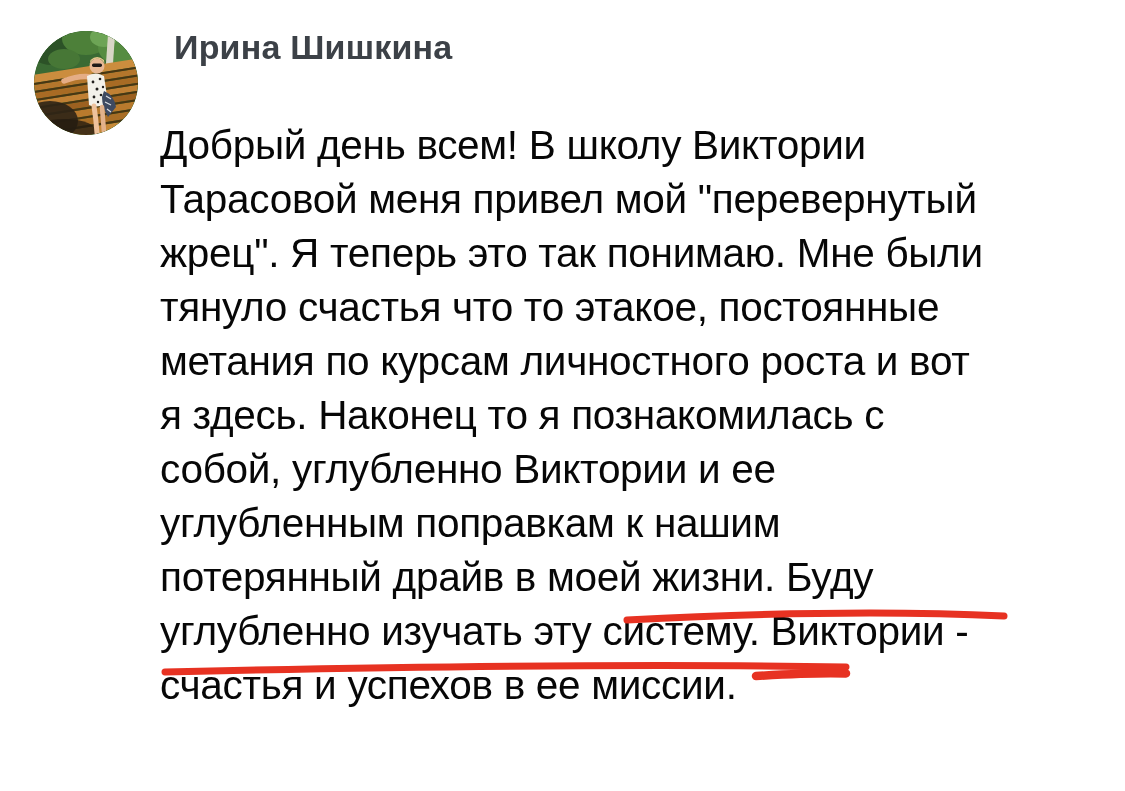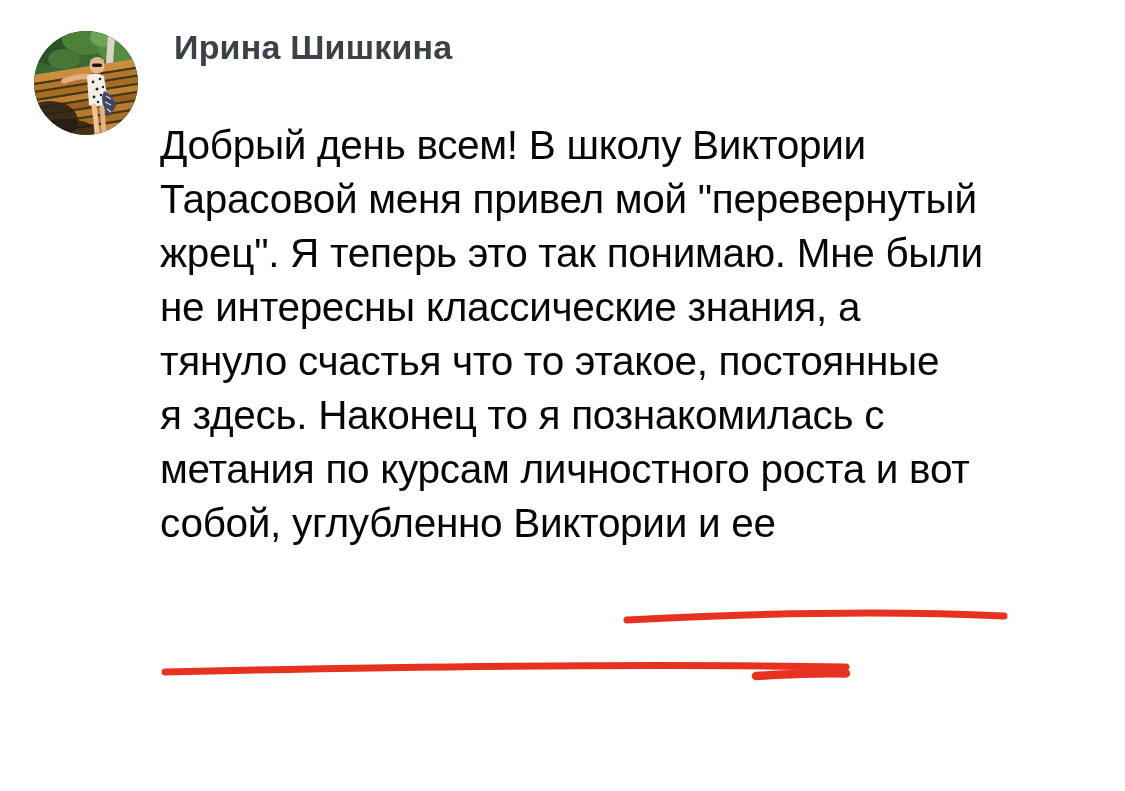--- a/index.html
+++ b/index.html
@@ -107,25 +107,28 @@
       </g>
     </svg>
   </div>
 
   <div class="author">Ирина Шишкина</div>
 
   <div class="text-block">
     <div class="text-line">Добрый день всем! В школу Виктории</div>
     <div class="text-line">Тарасовой меня привел мой "перевернутый</div>
     <div class="text-line">жрец". Я теперь это так понимаю. Мне были</div>
-    <div class="text-line">не интересны классические знания, а</div>
     <div class="text-line">тянуло счастья что то этакое, постоянные</div>
+    <div class="text-line">метания по курсам личностного роста и вот</div>
     <div class="text-line">я здесь. Наконец то я познакомилась с</div>
-    <div class="text-line">метания по курсам личностного роста и вот</div>
     <div class="text-line">собой, углубленно Виктории и ее</div>
+    <div class="text-line">углубленным поправкам к нашим</div>
+    <div class="text-line">потерянный драйв в моей жизни. Буду</div>
+    <div class="text-line">углубленно изучать эту систему. Виктории -</div>
+    <div class="text-line">счастья и успехов в ее миссии.</div>
   </div>
 
   <svg class="underline-overlay" viewBox="0 0 1125 791">
     <path d="M 627 620 C 760 613 900 611 1004 616" stroke-width="7"></path>
     <path d="M 165 672 C 340 668 620 663 846 667" stroke-width="7"></path>
     <path d="M 756 676 C 790 674 820 672.5 846 673.5" stroke-width="8.5"></path>
   </svg>
 
 </div>
 

